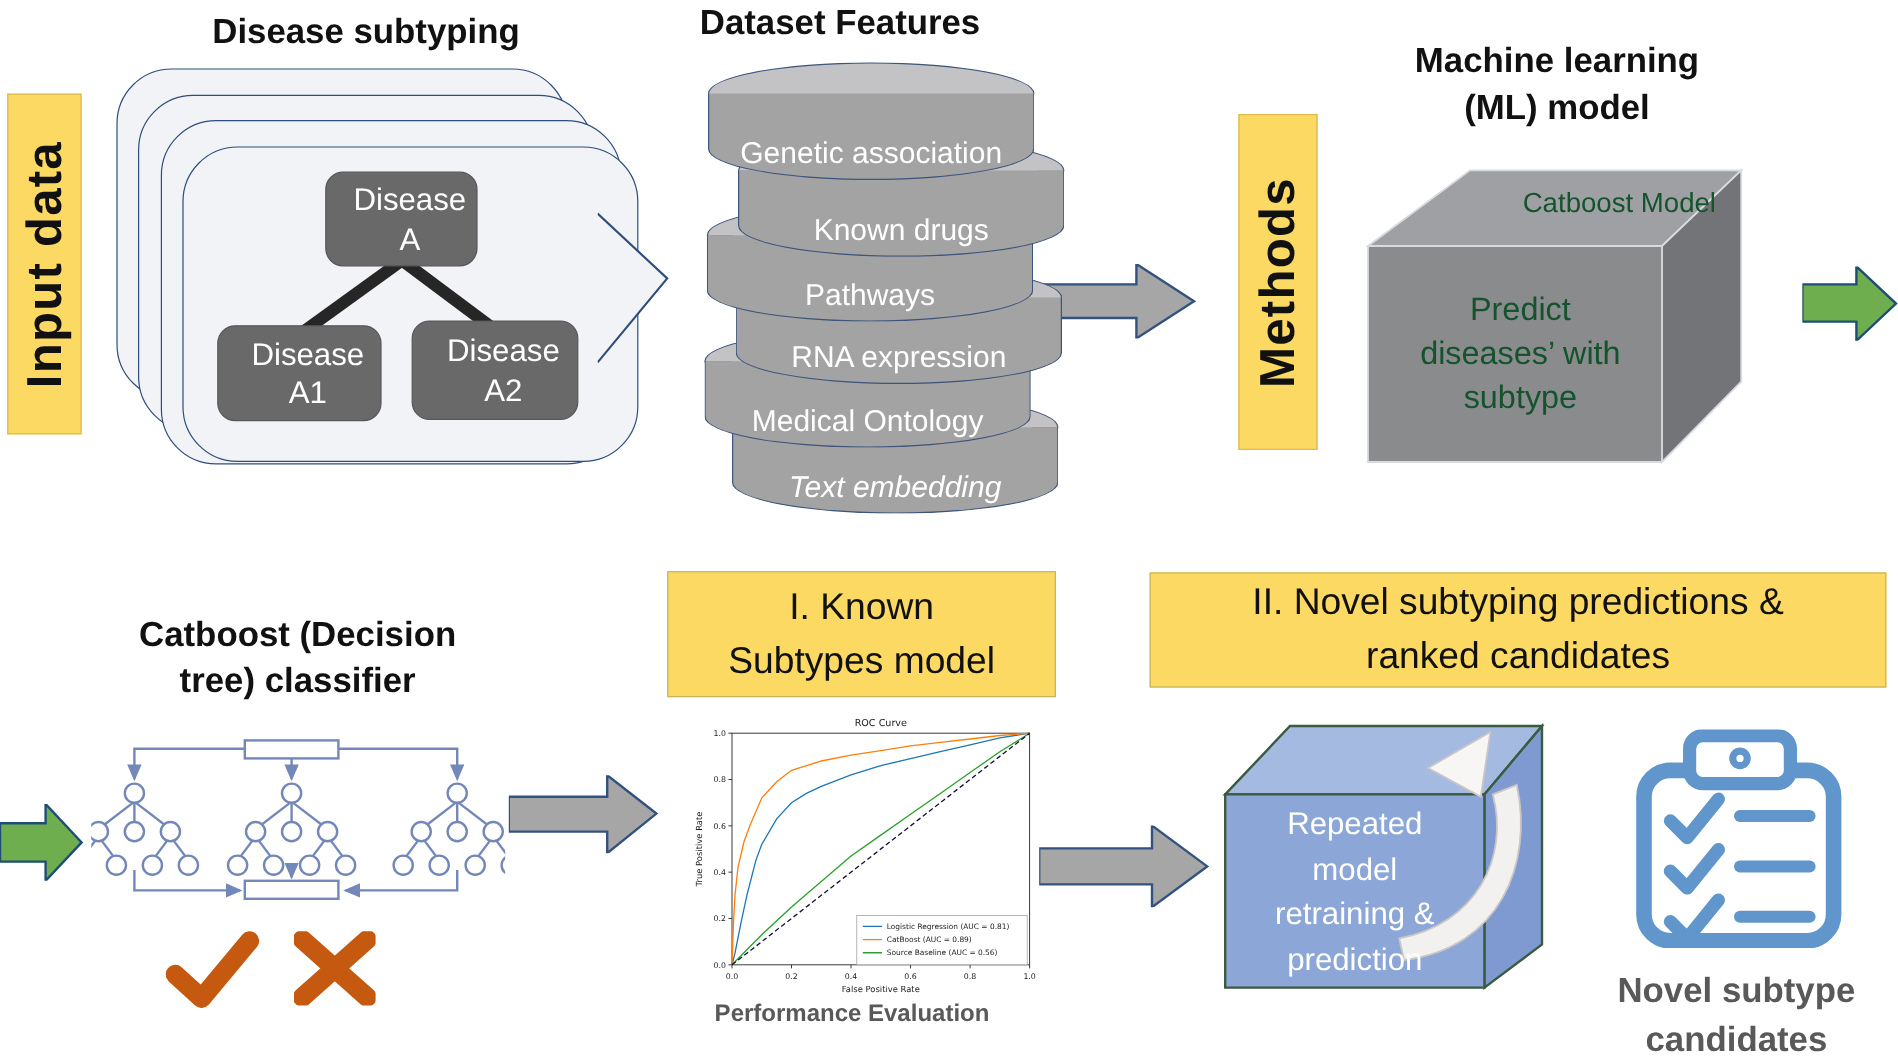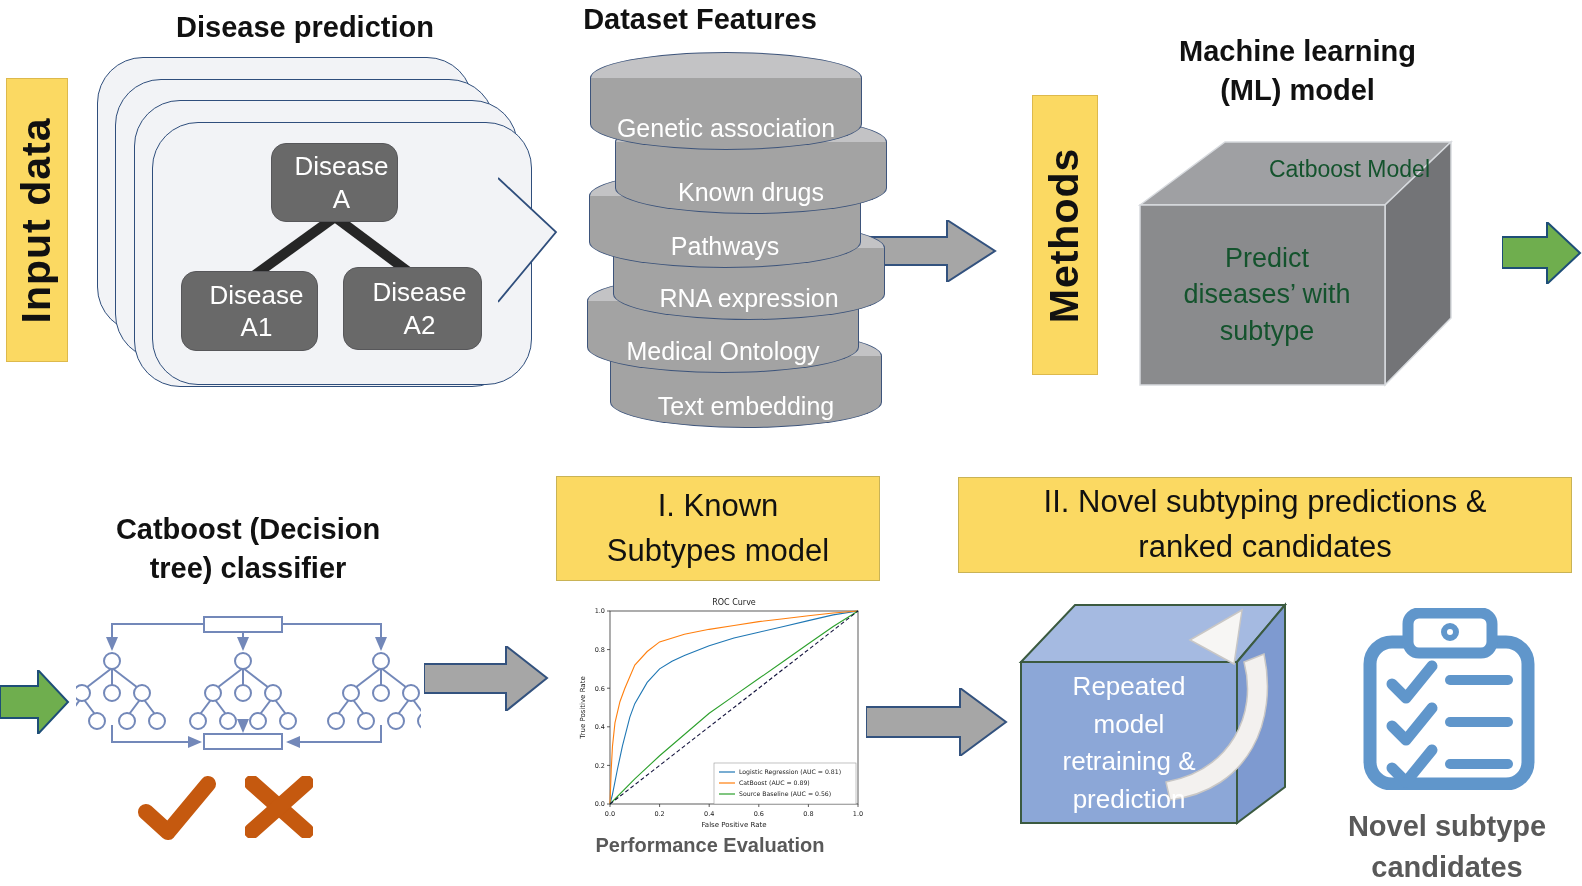--- a/index.html
+++ b/index.html
@@ -33,21 +33,21 @@
 </style>
 </head>
 <body>
 
 <div class="stage">
 
   <div class="abs vbar" style="left:6px; top:78px; width:62px; height:284px;">
     <span>Input data</span>
   </div>
 
-  <div class="abs title" style="left:130px; top:8px; width:350px;">Disease prediction</div>
+  <div class="abs title" style="left:130px; top:8px; width:350px;">Disease subtyping</div>
 
   <div class="abs card" style="left:97px;  top:57px;  width:376px; height:276px;"></div>
   <div class="abs card" style="left:115px; top:79px;  width:380px; height:281px;"></div>
   <div class="abs card" style="left:134px; top:100px; width:384px; height:287px;"></div>
   <div class="abs card" style="left:152px; top:122px; width:380px; height:263px;"></div>
 
   <svg class="abs" style="left:498px; top:170px;" width="66" height="140">
     <polygon points="0,8 58,62 0,132" fill="#f2f3f6"></polygon>
     <path d="M0,8 L58,62 L0,132" fill="none" stroke="#2F4E7C" stroke-width="1.8"></path>
   </svg>
@@ -84,21 +84,21 @@
   <div class="cyl" style="left:590px; top:222px; z-index:13;padding-left:40px;">
     <div class="top"></div>
       <div class="bodyp"></div>
     <div class="lbl">RNA expression</div>
   </div>
   <div class="cyl" style="left:564px; top:275px; z-index:12;">
     <div class="top"></div>
       <div class="bodyp"></div>
     <div class="lbl">Medical Ontology</div>
   </div>
-  <div class="cyl" style="left:587px; top:330px; z-index:11;">
+  <div class="cyl" style="left:587px; top:330px; z-index:11;font-style:italic;">
     <div class="top"></div>
       <div class="bodyp"></div>
     <div class="lbl">Text embedding</div>
   </div>
 
   <svg class="abs" style="left:857px; top:220px;" width="140" height="62">
     <polygon points="0,17 90,17 90,0 138,31 90,62 90,45 0,45" fill="#A6A6A6" stroke="#33527e" stroke-width="2"></polygon>
   </svg>
 
   <div class="abs vbar" style="left:1032px; top:95px; width:66px; height:280px;">

